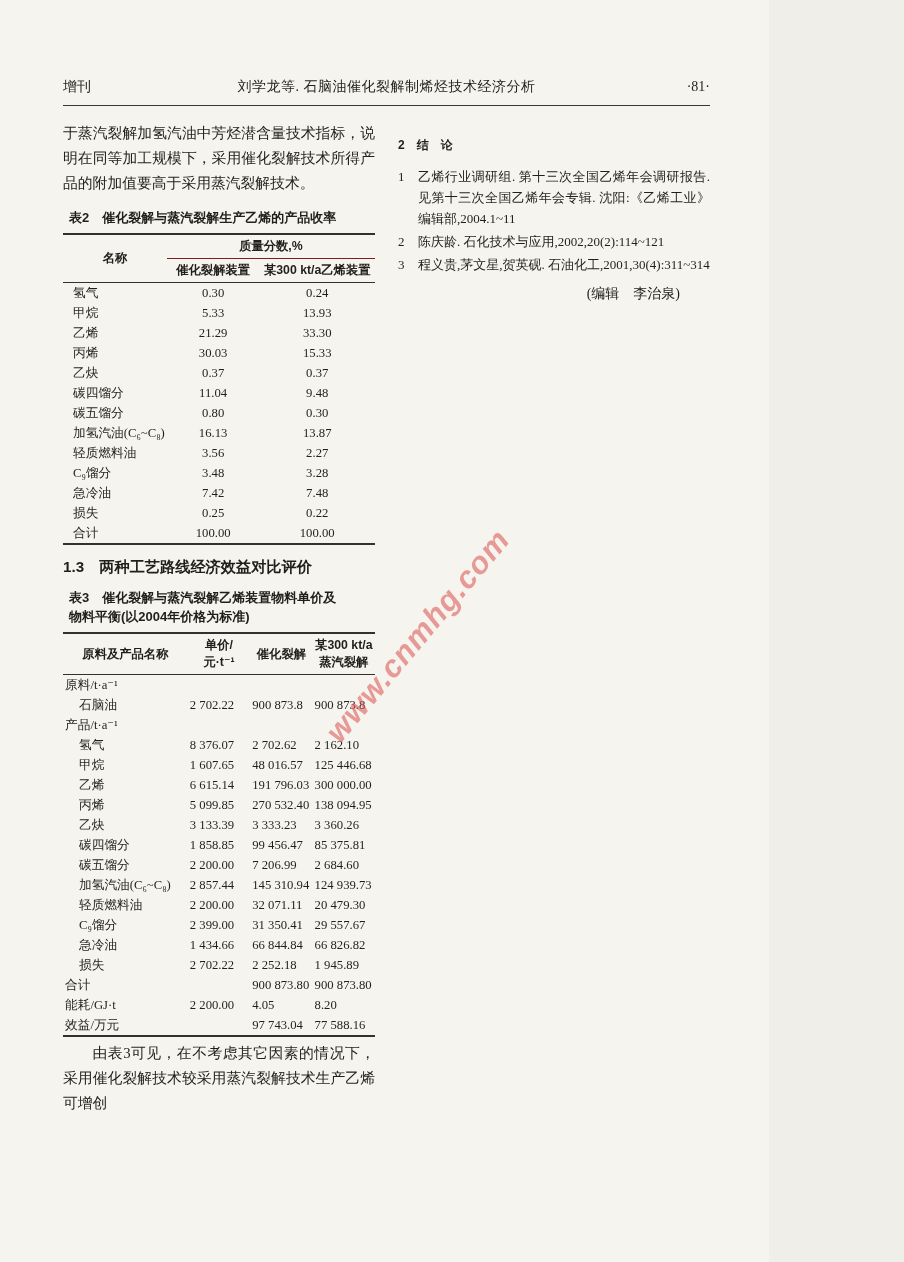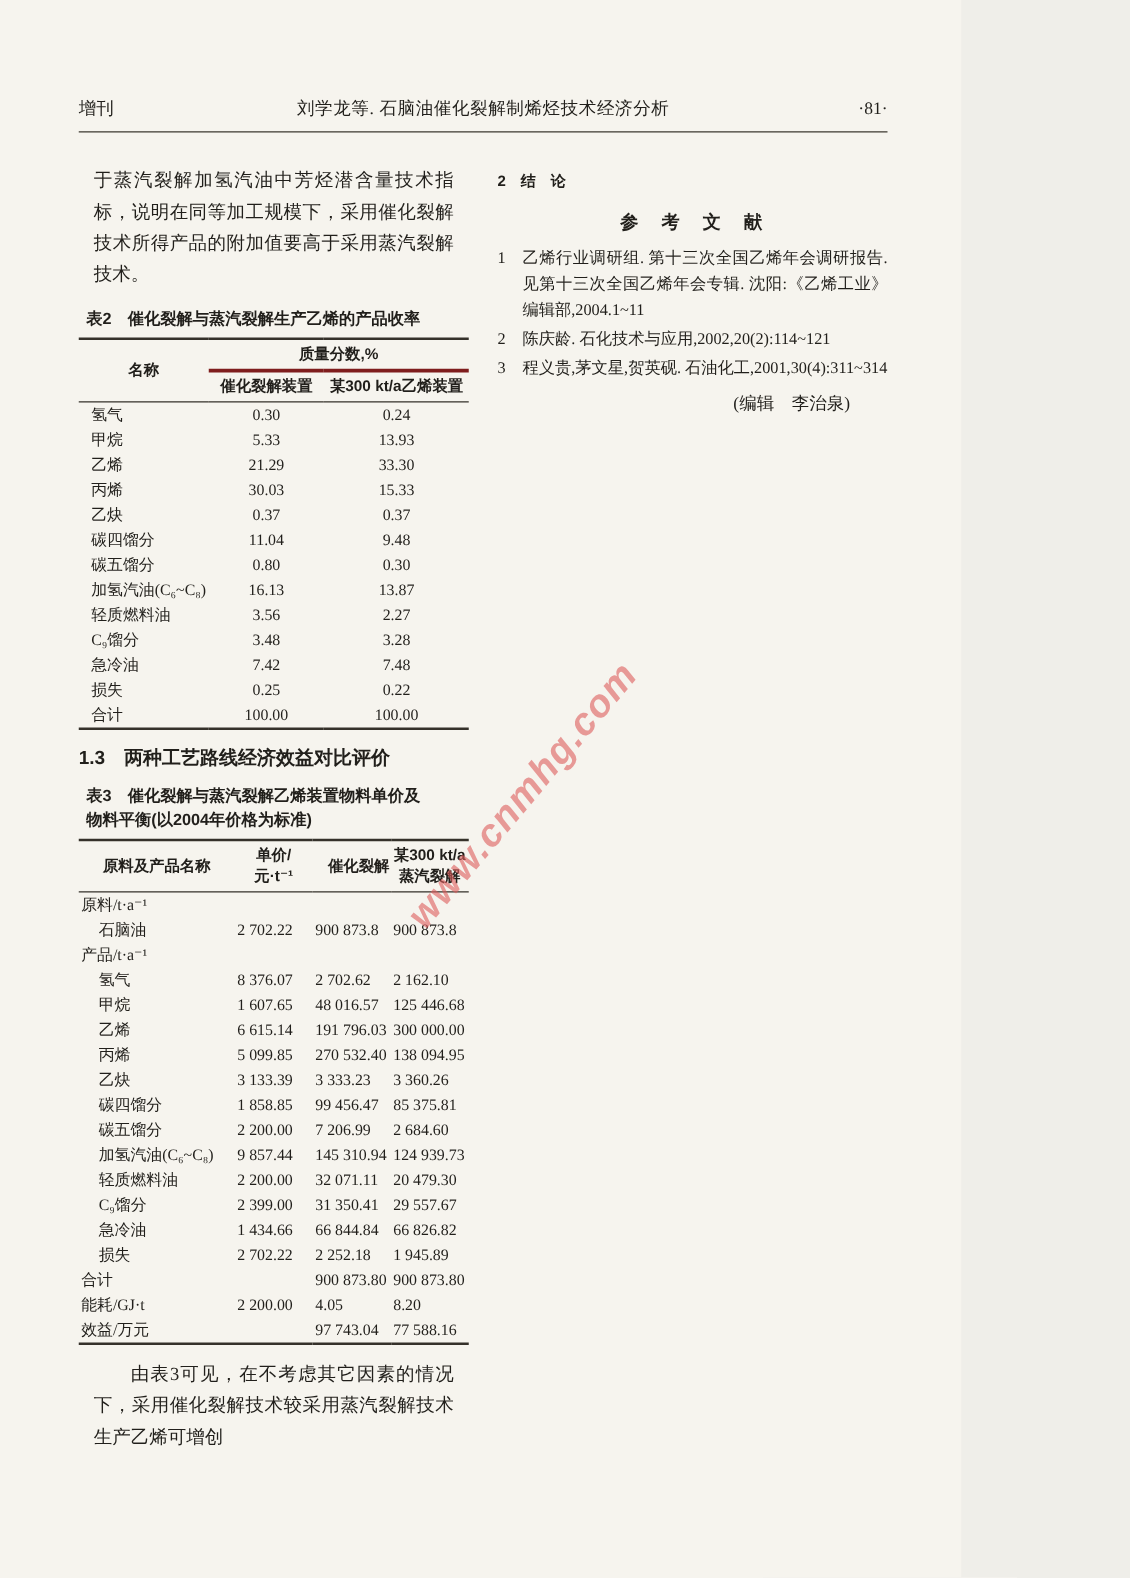--- a/index.html
+++ b/index.html
@@ -20,21 +20,21 @@
   .hdr-left { width:120px; }
   .hdr-center { flex:1; text-align:center; letter-spacing:.5px; }
   .hdr-right { width:120px; text-align:right; }
   .hdr-rule { border:none; border-top:1.4px solid #3c3831; margin:9px 0 0 0; }
 
   
   .cols { display:flex; gap:23px; margin-top:15px; }
   .col { width:379px; }
 
   p.body-text {
-    margin:12px; font-size:14.8px; line-height:25px;
+    margin:0; font-size:14.8px; line-height:25px;
     text-align:justify;
   }
   p.indent { text-indent:2em; }
 
   .sec-heading {
     font-family:"Liberation Sans","DejaVu Sans",sans-serif;
     font-weight:bold; font-size:15.2px;
     margin:12px 0 8px 0;
   }
   .sec-heading.big { font-size:12px; margin:16px 0 12px 0; }
@@ -50,33 +50,33 @@
     width:100%; border-collapse:collapse;
     border-top:2px solid #35312a; border-bottom:2px solid #35312a;
     margin-top:6px; margin-bottom:4px;
   }
   table.data th {
     font-family:"Liberation Sans","DejaVu Sans",sans-serif;
     font-weight:bold; font-size:12.3px; line-height:17px;
     padding:3px 1px; text-align:center; white-space:nowrap;
   }
   table.data thead { border-bottom:1px solid #35312a; }
-  th.h-group { border-bottom:3px solid #7f1d1d; }
+  th.h-group { border-bottom:1px solid #7f1d1d; }
   th .stack { display:block; }
   table.data td {
     font-size:12.7px; line-height:20px; padding:0 2px;
     white-space:nowrap;
   }
   .t2 td.t-name { text-align:left; padding-left:10px; width:30%; }
   .t2 td.t-num  { text-align:center; }
   .t2 .c-cat { width:32%; } .t2 .c-steam { width:38%; }
 
   .t3 td { line-height:19.4px; font-size:12.5px; }
   .t3 .c-name { width:40%; } .t3 .c-price { width:20%; }
-  .t3 .c-cat { width:20%;text-align:right; } .t3 .c-steam { width:20%; }
+  .t3 .c-cat { width:20%; } .t3 .c-steam { width:20%; }
   .t3 td.t-name { text-align:left; padding-left:2px; }
   .t3 tr.item td.t-name { padding-left:16px; }
   .t3 td.t-num { }
 
   
   .ref-title {
     font-family:"Liberation Sans","DejaVu Sans",sans-serif;
     font-weight:bold; font-size:14.5px; text-align:center;
     margin:14px 0 8px 0; letter-spacing:2px;
   }
@@ -268,21 +268,21 @@
               <td class="t-num">85 375.81</td>
             </tr>
             <tr class="item">
               <td class="t-name">碳五馏分</td>
               <td class="t-num">2 200.00</td>
               <td class="t-num">7 206.99</td>
               <td class="t-num">2 684.60</td>
             </tr>
             <tr class="item">
               <td class="t-name">加氢汽油(C₆~C₈)</td>
-              <td class="t-num">9 857.44</td>
+              <td class="t-num">2 857.44</td>
               <td class="t-num">145 310.94</td>
               <td class="t-num">124 939.73</td>
             </tr>
             <tr class="item">
               <td class="t-name">轻质燃料油</td>
               <td class="t-num">2 200.00</td>
               <td class="t-num">32 071.11</td>
               <td class="t-num">20 479.30</td>
             </tr>
             <tr class="item">
@@ -334,21 +334,20 @@
         <p class="body-text rc-para indent"></p>
         <p class="body-text rc-para indent"></p>
         <p class="body-text rc-para indent"></p>
         <p class="body-text rc-para indent"></p>
 
       <div class="sec-heading big">2　结　论</div>
 
       <p class="body-text rc-para indent"></p>
         <p class="body-text rc-para indent"></p>
 
-      <div class="ref-title">参　考　文　献</div>
 
       <div class="ref">
           <span class="ref-num">1</span>
           <span class="ref-text">乙烯行业调研组. 第十三次全国乙烯年会调研报告. 见第十三次全国乙烯年会专辑. 沈阳:《乙烯工业》编辑部,2004.1~11</span>
         </div>
         <div class="ref">
           <span class="ref-num">2</span>
           <span class="ref-text">陈庆龄. 石化技术与应用,2002,20(2):114~121</span>
         </div>
         <div class="ref">

